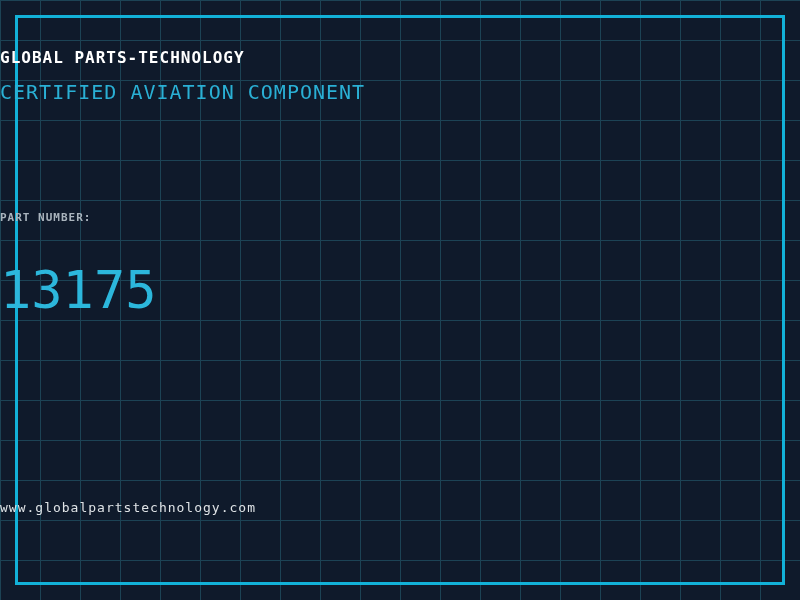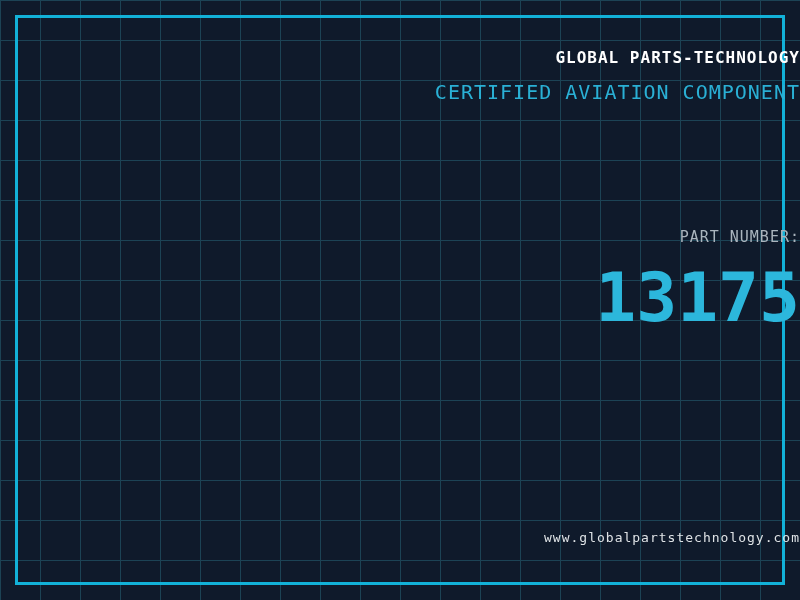--- a/index.html
+++ b/index.html
@@ -25,52 +25,52 @@
   }
   .frame {
     position: absolute;
     left: 15px; top: 15px; right: 15px; bottom: 15px;
     border: 3px solid var(--frame);
   }
   .centered-text {
     position: absolute;
     left: 0;
     width: 800px;
-    text-align: right;
+    text-align: left;
     white-space: nowrap;
   }
   .company-name {
     top: 48px;
     color: var(--title);
     font-size: 16px;
     font-weight: bold;
     letter-spacing: 1px;
   }
   .tagline {
     top: 80px;
     color: var(--tagline);
     font-size: 20px;
     letter-spacing: 1px;
   }
   .part-label {
-    top: 228px;
+    top: 211px;
     color: var(--label);
-    font-size: 15px;
-    font-weight: normal;
+    font-size: 11px;
+    font-weight: bold;
     letter-spacing: 1px;
   }
   .part-number {
     top: 264px;
     color: var(--part-number);
-    font-size: 68px;
-    font-weight: bold;
+    font-size: 52px;
+    font-weight: normal;
     line-height: 1;
   }
   .website {
-    top: 530px;
+    top: 500px;
     color: var(--website);
     font-size: 13px;
     letter-spacing: 1px;
   }
 </style>
 </head>
 <body>
 
 <div class="frame"></div>
 

